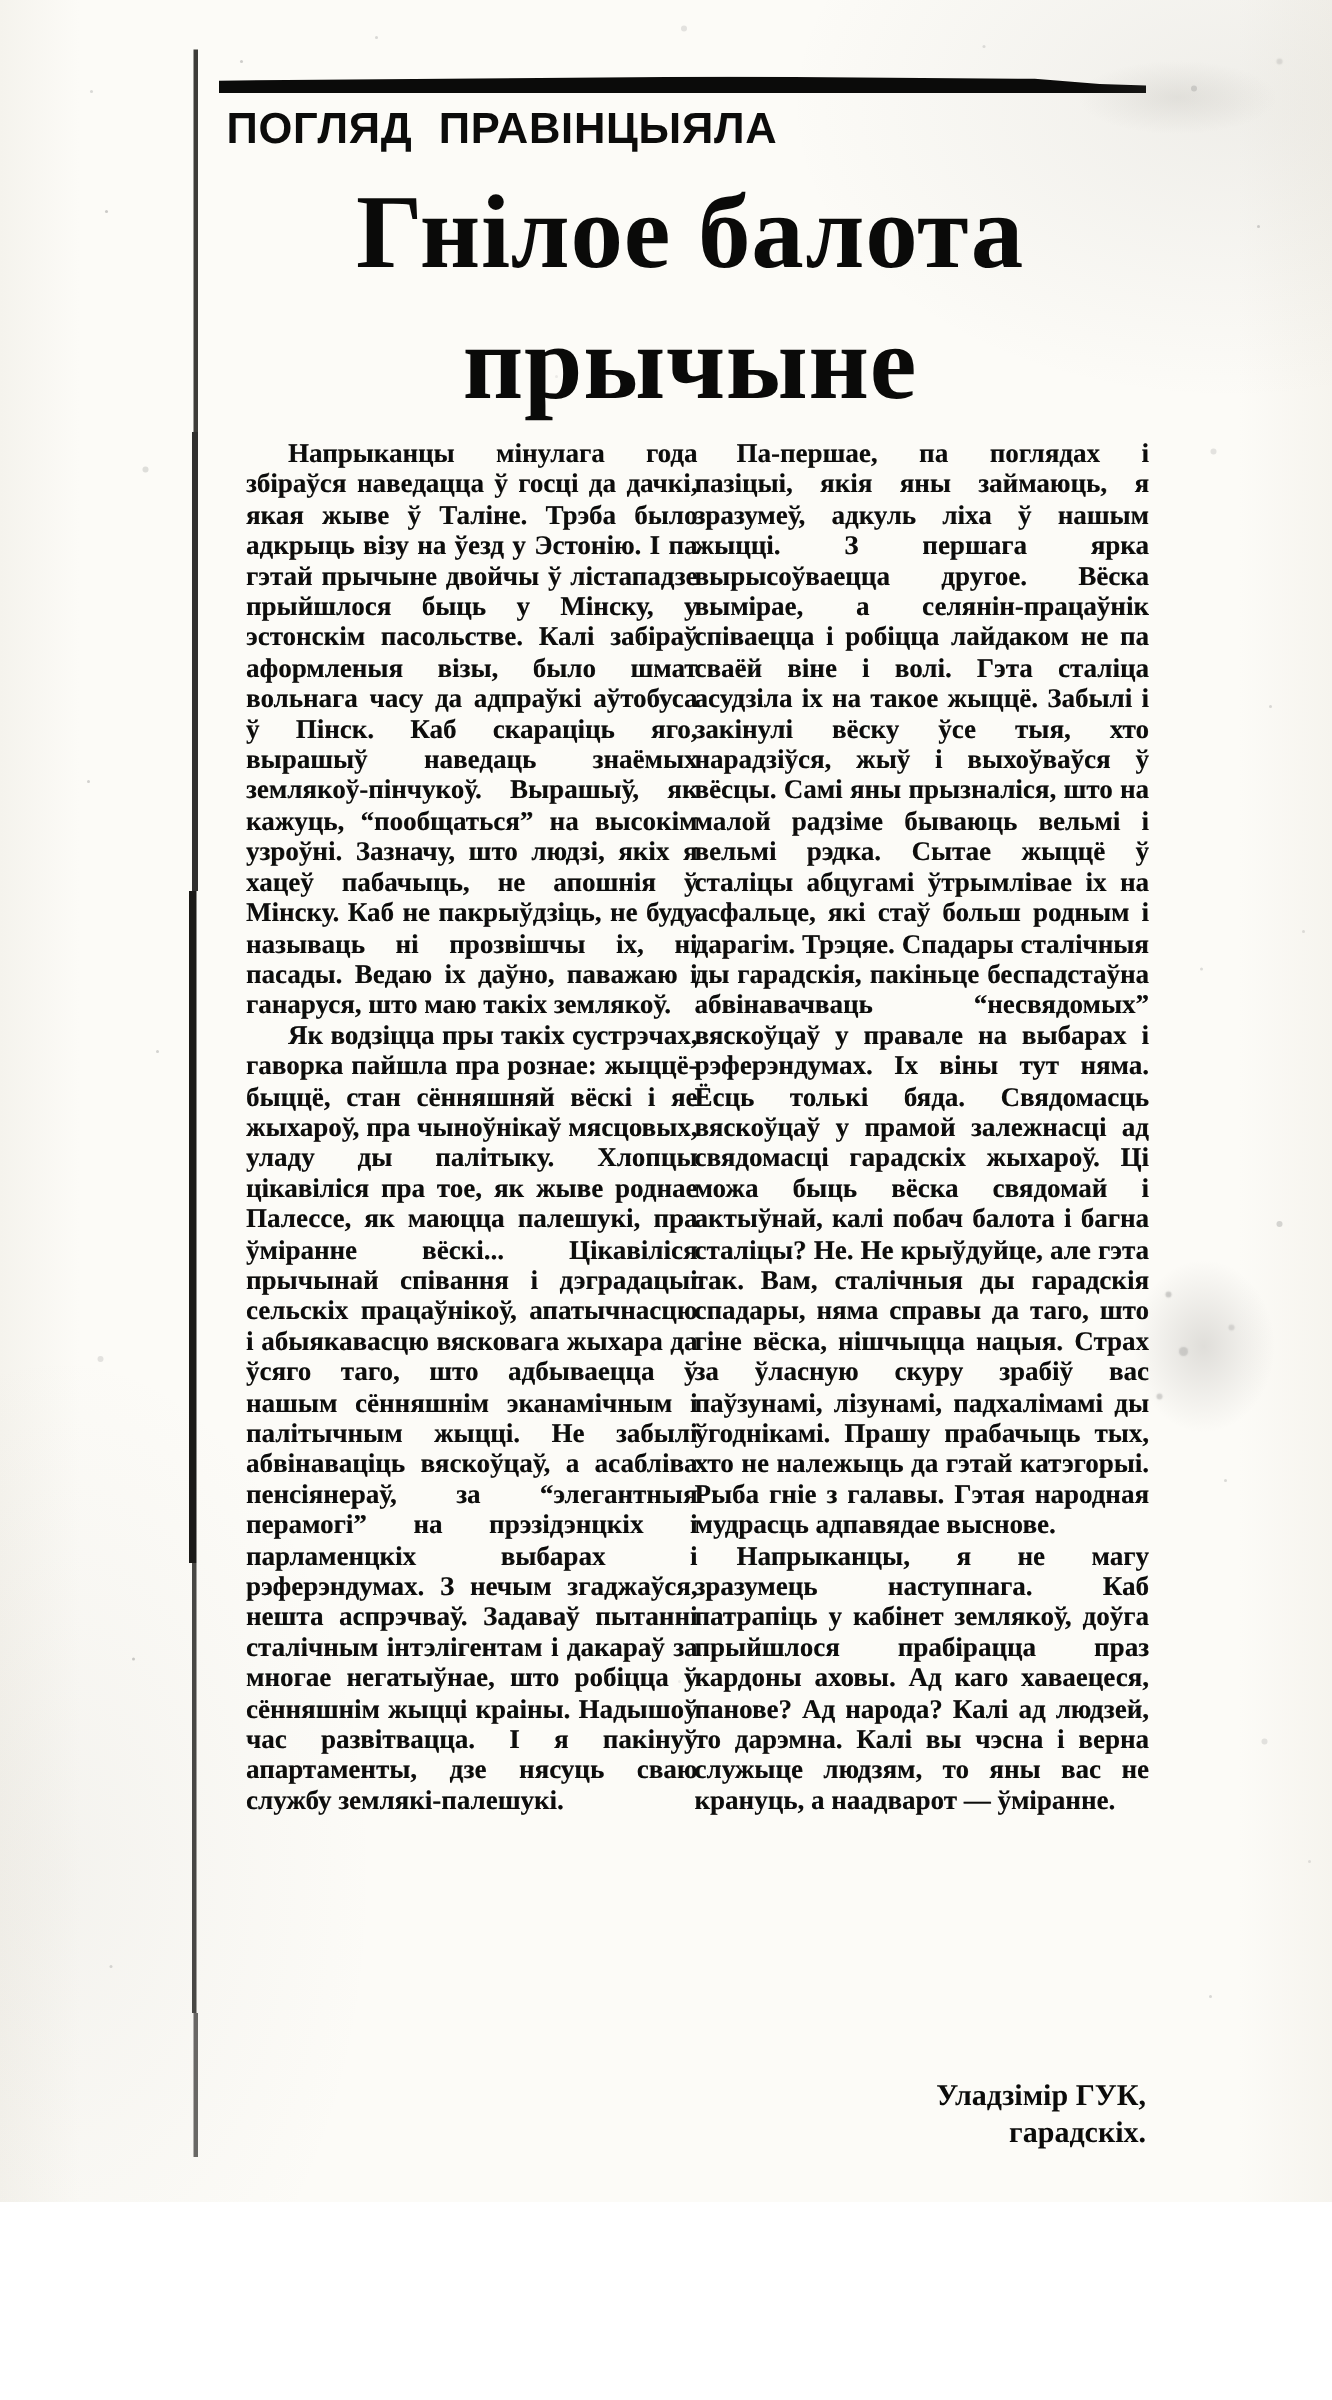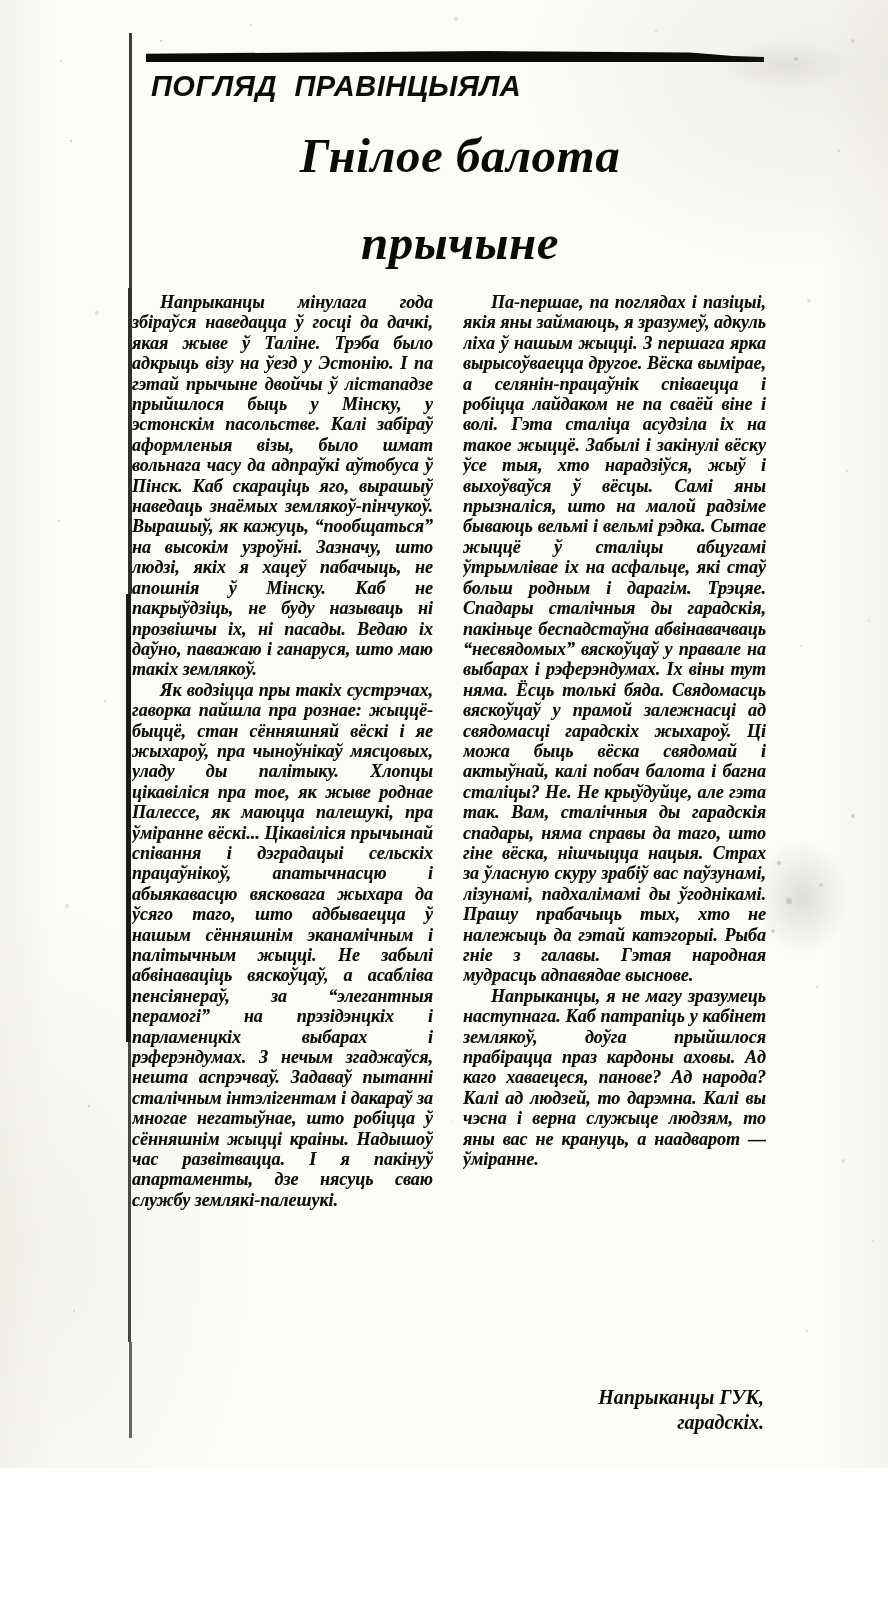--- a/index.html
+++ b/index.html
@@ -6,21 +6,20 @@
   body{width:888px;height:1600px;overflow:hidden;}
   .page{
     position:relative;width:888px;height:1468px;overflow:hidden;
     color:#0d0d0c;
     font-family:"Liberation Serif", serif;
     background:
       radial-gradient(ellipse 420px 280px at 820px 70px, rgba(128,124,114,0.10), transparent 70%),
       radial-gradient(ellipse 300px 500px at 40px 1250px, rgba(140,135,125,0.07), transparent 70%),
       linear-gradient(90deg,#f5f3ed 0%,#fcfbf7 6%,#fcfbf7 93%,#f6f4ee 100%),
       #fbfaf6;
-    font-style: italic;
   }
   
   .edge{position:absolute;background:#1b1a18;}
   .edge.e1{left:129px;top:33px;width:3px;height:255px;opacity:.85;}
   .edge.e2{left:128px;top:288px;width:4px;height:306px;opacity:.9;}
   .edge.e3{left:126px;top:594px;width:5px;height:448px;}
   .edge.e4{left:128px;top:1042px;width:3px;height:300px;opacity:.8;}
   .edge.e5{left:129px;top:1342px;width:3px;height:96px;opacity:.65;}
   
   .top-rule{
@@ -31,26 +30,26 @@
     position:absolute;left:121px;top:1483px;width:641px;height:14px;background:#0a0a09;
     border-radius:6px;
   }
   .kicker{
     position:absolute;left:151px;top:70px;
     font-family:"Liberation Sans", sans-serif;font-weight:bold;font-size:29px;
     letter-spacing:.5px;word-spacing:9px;color:#0c0c0b;white-space:nowrap;
   }
   .headline{
     position:absolute;left:150px;top:112px;width:620px;margin:0;
-    text-align:center;font-weight:bold;font-size:49px;line-height:87px;
+    text-align:center;font-weight:bold;font-size:70px;line-height:87px;
     letter-spacing:.5px;color:#0a0a09;
   }
   .headline span{display:block;}
   .col{position:absolute;top:292px;overflow:hidden;}
-  .col-left{left:132px;width:301px;height:1168px;}
+  .col-left{left:164px;width:301px;height:1168px;}
   .col-right{left:463px;width:303px;height:1165px;}
   .col-text{max-height:1100px;overflow:hidden;}
   .para{
     margin:0;text-indent:28px;text-align:justify;
     font-size:18px;line-height:20.4px;font-weight:bold;
     text-shadow:.2px .2px 0 rgba(20,20,20,.45);
   }
   .byline{
     position:absolute;right:2px;bottom:22px;text-align:right;
     font-weight:bold;font-size:20px;line-height:25px;color:#0b0b0a;
@@ -113,21 +112,21 @@
     <p class="para">Напрыканцы мінулага года збіраўся наведацца ў госці да дачкі, якая жыве ў Таліне. Трэба было адкрыць візу на ўезд у Эстонію. І па гэтай прычыне двойчы ў лістападзе прыйшлося быць у Мінску, у эстонскім пасольстве. Калі забіраў аформленыя візы, было шмат вольнага часу да адпраўкі аўтобуса ў Пінск. Каб скараціць яго, вырашыў наведаць знаёмых землякоў-пінчукоў. Вырашыў, як кажуць, “пообщаться” на высокім узроўні. Зазначу, што людзі, якіх я хацеў пабачыць, не апошнія ў Мінску. Каб не пакрыўдзіць, не буду называць ні прозвішчы іх, ні пасады. Ведаю іх даўно, паважаю і ганаруся, што маю такіх землякоў.</p>
     <p class="para">Як водзіцца пры такіх сустрэчах, гаворка пайшла пра рознае: жыццё-быццё, стан сённяшняй вёскі і яе жыхароў, пра чыноўнікаў мясцовых, уладу ды палітыку. Хлопцы цікавіліся пра тое, як жыве роднае Палессе, як маюцца палешукі, пра ўміранне вёскі... Цікавіліся прычынай співання і дэградацыі сельскіх працаўнікоў, апатычнасцю і абыякавасцю вясковага жыхара да ўсяго таго, што адбываецца ў нашым сённяшнім эканамічным і палітычным жыцці. Не забылі абвінаваціць вяскоўцаў, а асабліва пенсіянераў, за “элегантныя перамогі” на прэзідэнцкіх і парламенцкіх выбарах і рэферэндумах. З нечым згаджаўся, нешта аспрэчваў. Задаваў пытанні сталічным інтэлігентам і дакараў за многае негатыўнае, што робіцца ў сённяшнім жыцці краіны. Надышоў час развітвацца. І я пакінуў апартаменты, дзе нясуць сваю службу землякі-палешукі.</p>
   </div>
 
   <div class="col col-right">
     <div class="col-text">
       <p class="para">Па-першае, па поглядах і пазіцыі, якія яны займаюць, я зразумеў, адкуль ліха ў нашым жыцці. З першага ярка вырысоўваецца другое. Вёска вымірае, а селянін-працаўнік співаецца і робіцца лайдаком не па сваёй віне і волі. Гэта сталіца асудзіла іх на такое жыццё. Забылі і закінулі вёску ўсе тыя, хто нарадзіўся, жыў і выхоўваўся ў вёсцы. Самі яны прызналіся, што на малой радзіме бываюць вельмі і вельмі рэдка. Сытае жыццё ў сталіцы абцугамі ўтрымлівае іх на асфальце, які стаў больш родным і дарагім. Трэцяе. Спадары сталічныя ды гарадскія, пакіньце беспадстаўна абвінавачваць “несвядомых” вяскоўцаў у правале на выбарах і рэферэндумах. Іх віны тут няма. Ёсць толькі бяда. Свядомасць вяскоўцаў у прамой залежнасці ад свядомасці гарадскіх жыхароў. Ці можа быць вёска свядомай і актыўнай, калі побач балота і багна сталіцы? Не. Не крыўдуйце, але гэта так. Вам, сталічныя ды гарадскія спадары, няма справы да таго, што гіне вёска, нішчыцца нацыя. Страх за ўласную скуру зрабіў вас паўзунамі, лізунамі, падхалімамі ды ўгоднікамі. Прашу прабачыць тых, хто не належыць да гэтай катэгорыі. Рыба гніе з галавы. Гэтая народная мудрасць адпавядае выснове.</p>
       <p class="para">Напрыканцы, я не магу зразумець наступнага. Каб патрапіць у кабінет землякоў, доўга прыйшлося прабірацца праз кардоны аховы. Ад каго хаваецеся, панове? Ад народа? Калі ад людзей, то дарэмна. Калі вы чэсна і верна служыце людзям, то яны вас не крануць, а наадварот — ўміранне.</p>
     </div>
     <div class="byline">
-      <div>Напрыканцы ГУК,</div>
+      <div>Уладзімір ГУК,</div>
       <div>гарадскіх.</div>
     </div>
   </div>
 
   <div class="bottom-rule"></div>
 
   <div class="smudge s1"></div>
   <div class="smudge s2"></div>
   <div class="smudge s3"></div>
   <div class="speckles"></div>

